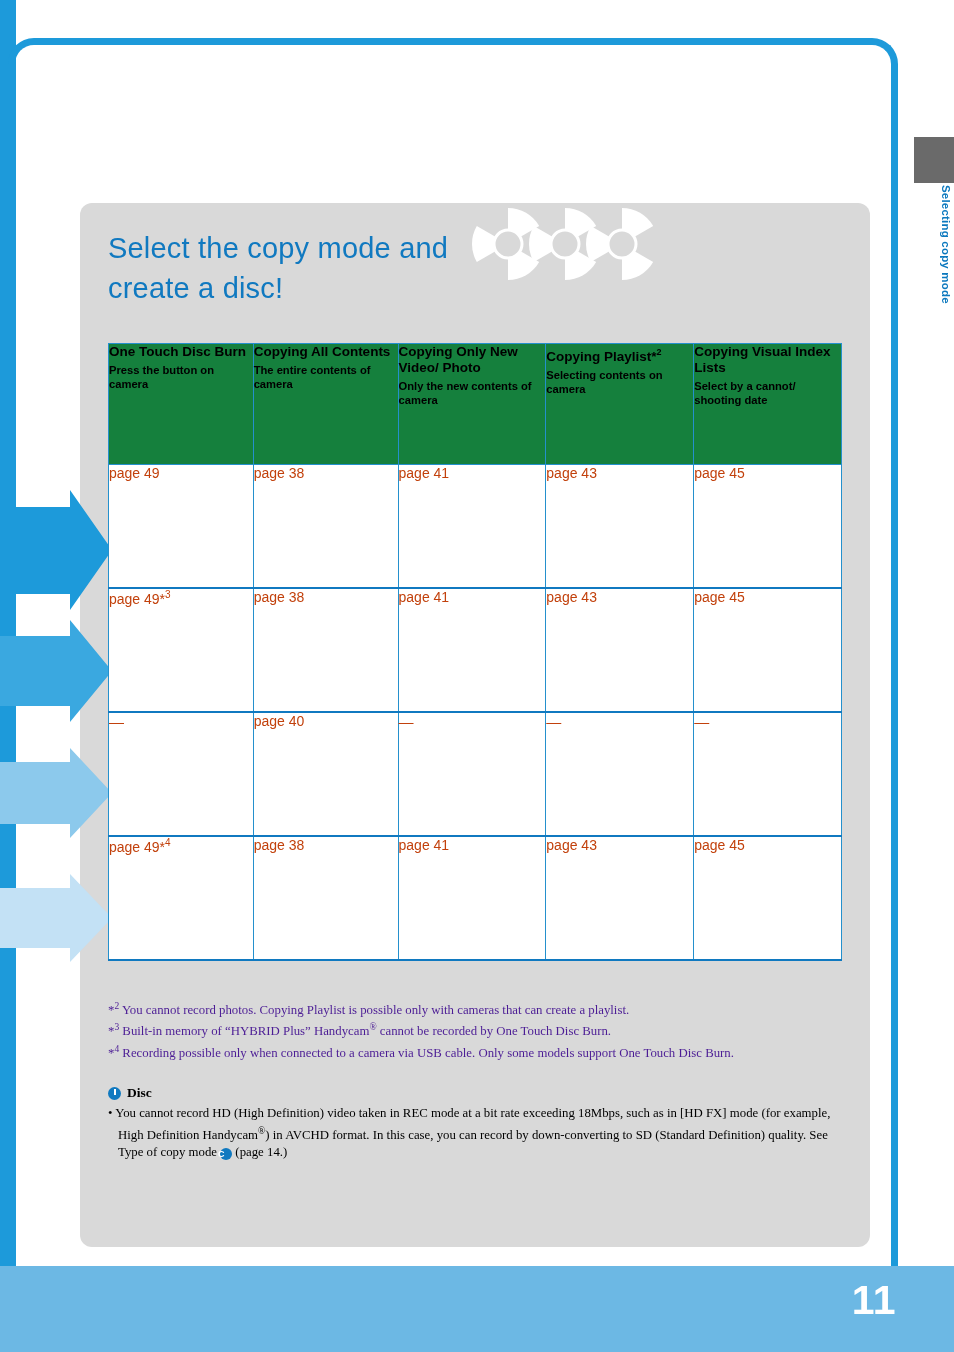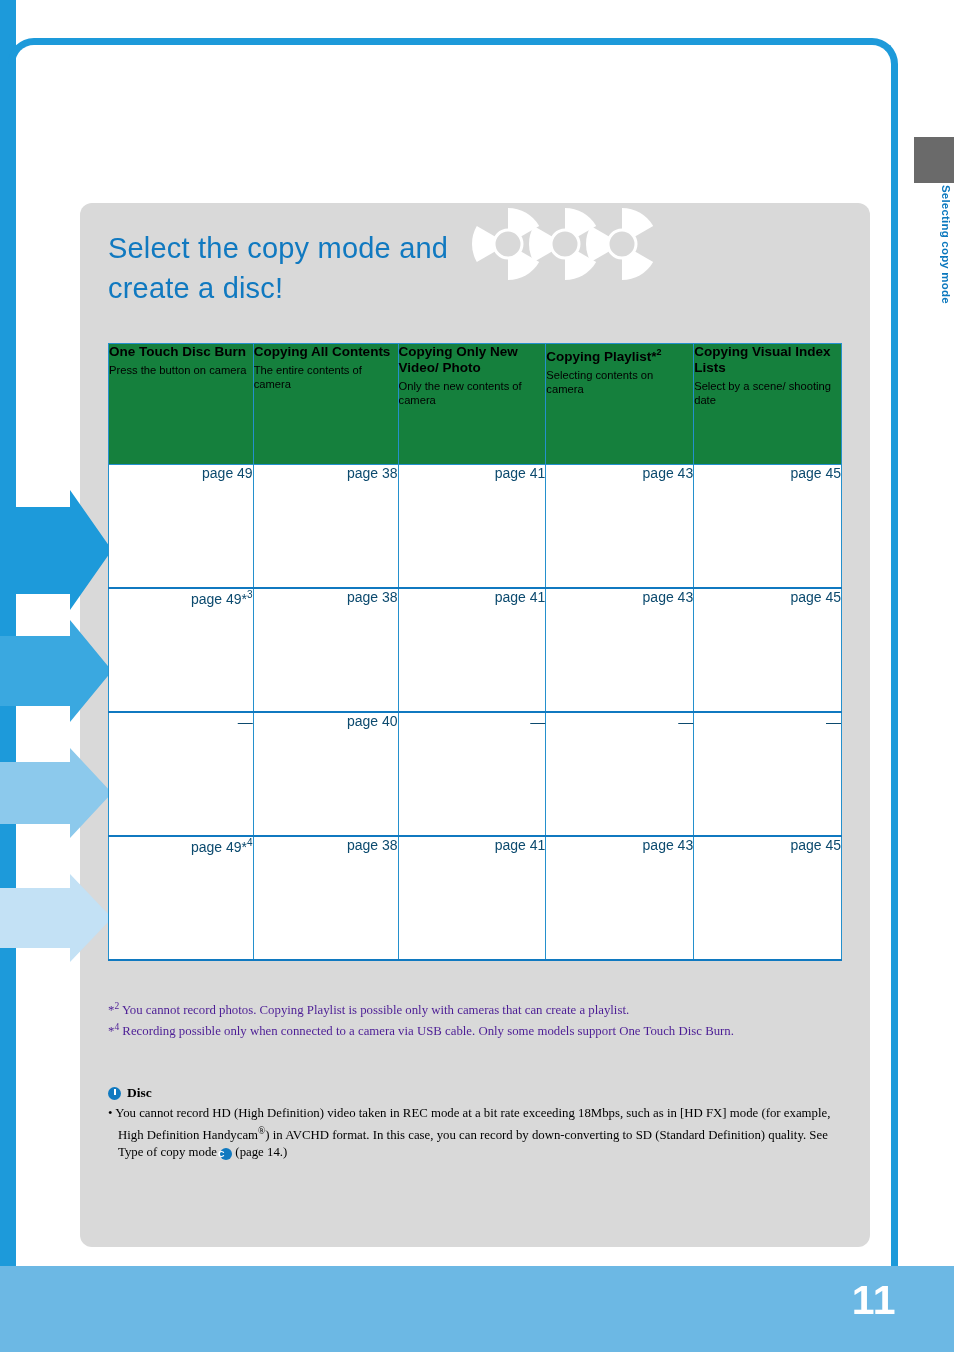--- a/index.html
+++ b/index.html
@@ -132,33 +132,33 @@
   }
   .col-head-title {
     color: #000;
     font-size: 13.5px;
     font-weight: bold;
     line-height: 16px;
   }
   .col-head-sub {
     color: #000;
     font-size: 11.2px;
-    font-weight: normal;
+    font-weight: bold;
     line-height: 14px;
     margin-top: 3px;
   }
   sup { font-size: 9px; vertical-align: super; }
 
   tbody td {
     background: #ffffff;
     height: 122px;
-    text-align: right;
+    text-align: left;
     vertical-align: middle;
     font-size: 14px;
-    color: #0c4a6e;
+    color: #c2410c;
   }
   tbody tr td:first-child { border-left: 1px solid #2490cd; }
   tbody tr.row-sep td { border-top: 2px solid #1079c0; }
   tbody tr:last-child td { border-bottom: 2px solid #1079c0; }
 
   .cell-text { font-size: 14px; }
   .cell-text sup { font-size: 10px; }
   .dash { font-size: 15px; }
   .arrow-wrap { position: absolute; left: 0; top: 0; }
 
@@ -308,21 +308,21 @@
       <td style="width:148px">
         <div class="col-head-title">Copying Only New Video/ Photo</div>
         <div class="col-head-sub">Only the new contents of camera</div>
       </td>
       <td style="width:148px">
         <div class="col-head-title">Copying Playlist*<sup>2</sup></div>
         <div class="col-head-sub">Selecting contents on camera</div>
       </td>
       <td style="width:148px">
         <div class="col-head-title">Copying Visual Index Lists</div>
-        <div class="col-head-sub">Select by a scene/ shooting date</div>
+        <div class="col-head-sub">Select by a cannot/ shooting date</div>
       </td>
     </tr>
   </thead>
   <tbody>
     <tr>
       <td><span class="cell-text">page 49</span></td>
       <td><span class="cell-text">page 38</span></td>
       <td><span class="cell-text">page 41</span></td>
       <td><span class="cell-text">page 43</span></td>
       <td><span class="cell-text">page 45</span></td>
@@ -346,20 +346,21 @@
       <td><span class="cell-text">page 38</span></td>
       <td><span class="cell-text">page 41</span></td>
       <td><span class="cell-text">page 43</span></td>
       <td><span class="cell-text">page 45</span></td>
     </tr>
   </tbody>
 </table>
 
 <div class="footnotes">
   <div class="fn">*<sup>2</sup> You cannot record photos. Copying Playlist is possible only with cameras that can create a playlist.</div>
+  <div class="fn">*<sup>3</sup> Built-in memory of “HYBRID Plus” Handycam<sup>®</sup> cannot be recorded by One Touch Disc Burn.</div>
   <div class="fn">*<sup>4</sup> Recording possible only when connected to a camera via USB cable. Only some models support One Touch Disc Burn.</div>
 </div>
 
 <div class="note-block">
   <div class="note-title">
     <span class="note-icon"></span>
     <span>Disc</span>
   </div>
   <div class="note-body">• You cannot record HD (High Definition) video taken in REC mode at a bit rate exceeding 18Mbps, such as in [HD FX] mode (for example, High Definition Handycam<sup>®</sup>) in AVCHD format. In this case, you can record by down-converting to SD (Standard Definition) quality. See Type of copy mode <span class="inline-c">C</span> (page 14.)</div>
 </div>

